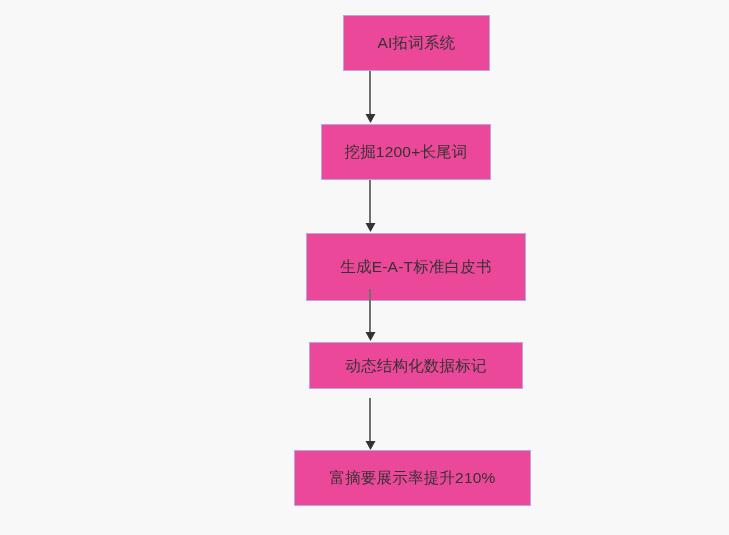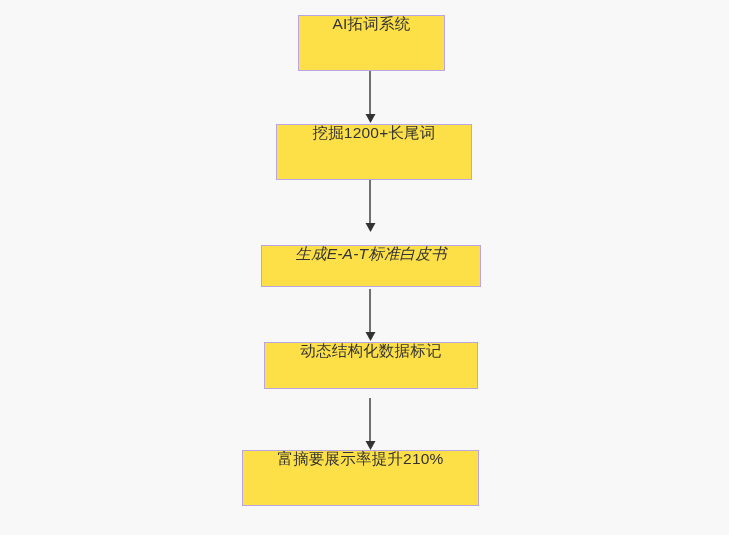--- a/index.html
+++ b/index.html
@@ -16,30 +16,32 @@
 
   #flowchart {
     position: relative;
     width: 729px;
     height: 535px;
   }
 
   .node {
     position: absolute;
     box-sizing: border-box;
-    background: #fde047;
+    background: #ec4899;
     border: 1.6px solid #b9a5e3;
     border-radius: 0;
     display: flex;
+    align-items: center;
     justify-content: center;
     color: #333333;
     font-size: 15.5px;
     line-height: 1;
     letter-spacing: 0.2px;
     white-space: nowrap;
+    margin-left: 45px;
   }
 
   .node-label {
     display: block;
   }
 
   .connector {
     position: absolute;
     width: 2px;
     background: #707070;
@@ -63,38 +65,38 @@
 
 <div id="flowchart">
 
   <div class="node" style="left:298px; top:15px; width:147px; height:56px;">
     <span class="node-label">AI拓词系统</span>
   </div>
 
   <div class="connector" style="top:71px; height:44px;"></div>
   <div class="arrowhead" style="top:114px;"></div>
 
-  <div class="node" style="left:276px; top:124px; width:196px; height:56px;">
+  <div class="node" style="left:276px; top:124px; width:170px; height:56px;">
     <span class="node-label">挖掘1200+长尾词</span>
   </div>
 
   <div class="connector" style="top:180px; height:44px;"></div>
   <div class="arrowhead" style="top:223px;"></div>
 
-  <div class="node" style="left:261px; top:245px; width:220px; height:42px;font-style:italic;">
+  <div class="node" style="left:261px; top:233px; width:220px; height:68px;">
     <span class="node-label">生成E-A-T标准白皮书</span>
   </div>
 
   <div class="connector" style="top:289px; height:44px;"></div>
   <div class="arrowhead" style="top:332px;"></div>
 
   <div class="node" style="left:264px; top:342px; width:214px; height:47px;">
     <span class="node-label">动态结构化数据标记</span>
   </div>
 
   <div class="connector" style="top:398px; height:44px;"></div>
   <div class="arrowhead" style="top:441px;"></div>
 
-  <div class="node" style="left:242px; top:450px; width:237px; height:56px;">
+  <div class="node" style="left:249px; top:450px; width:237px; height:56px;">
     <span class="node-label">富摘要展示率提升210%</span>
   </div>
 
 </div>
 
 </body></html>

